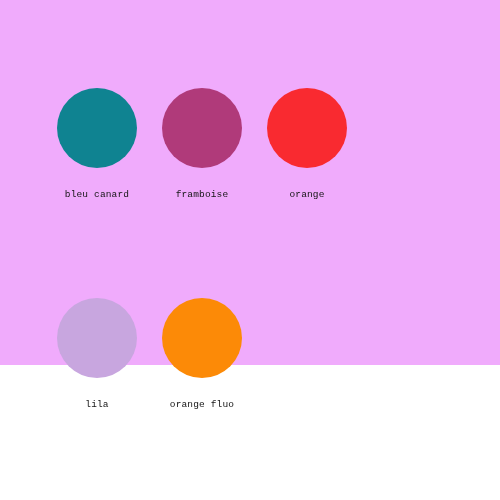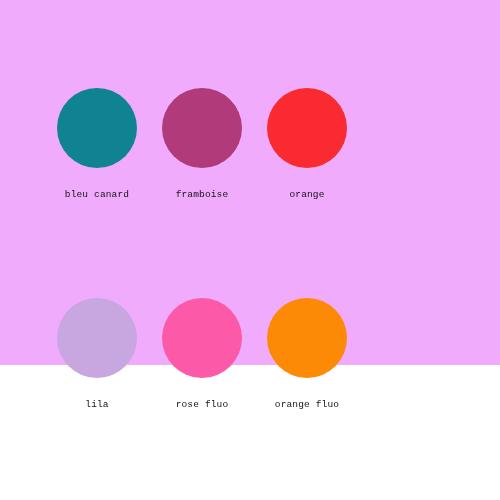--- a/index.html
+++ b/index.html
@@ -80,24 +80,20 @@
 
   </div>
 
   <div class="swatch-row" id="swatch-row-2">
 
     <div class="swatch-cell">
       <span class="swatch-dot" style="background-color: rgb(200, 166, 223);"></span>
       <span class="swatch-label" style="color: rgb(20, 20, 20);">lila</span>
     </div>
 
-    <div class="swatch-cell">
-      <span class="swatch-dot" style="background-color: rgb(252, 89, 168);"></span>
-      <span class="swatch-label" style="color: rgb(20, 20, 20);">rose fluo</span>
-    </div>
 
 
     <div class="swatch-cell">
       <span class="swatch-dot" style="background-color: rgb(252, 138, 7);"></span>
       <span class="swatch-label" style="color: rgb(20, 20, 20);">orange fluo</span>
     </div>
 
   </div>
 
 </div>

